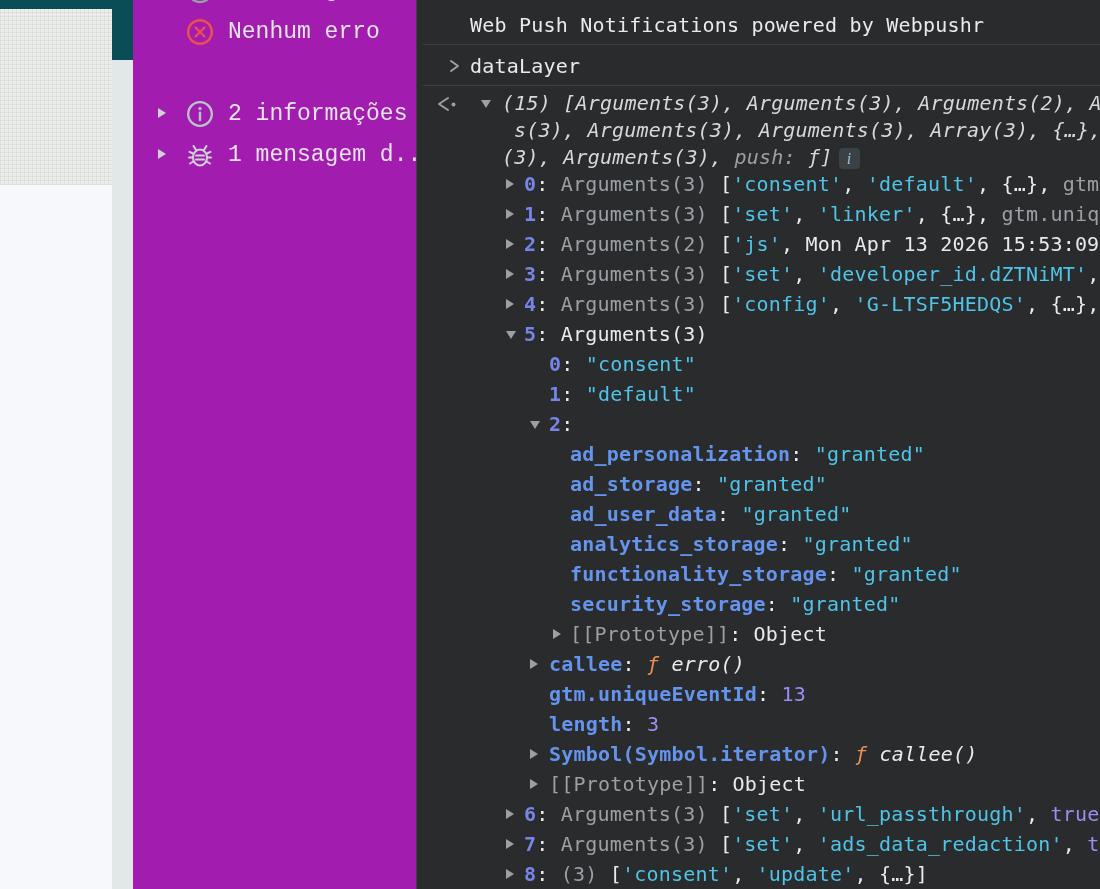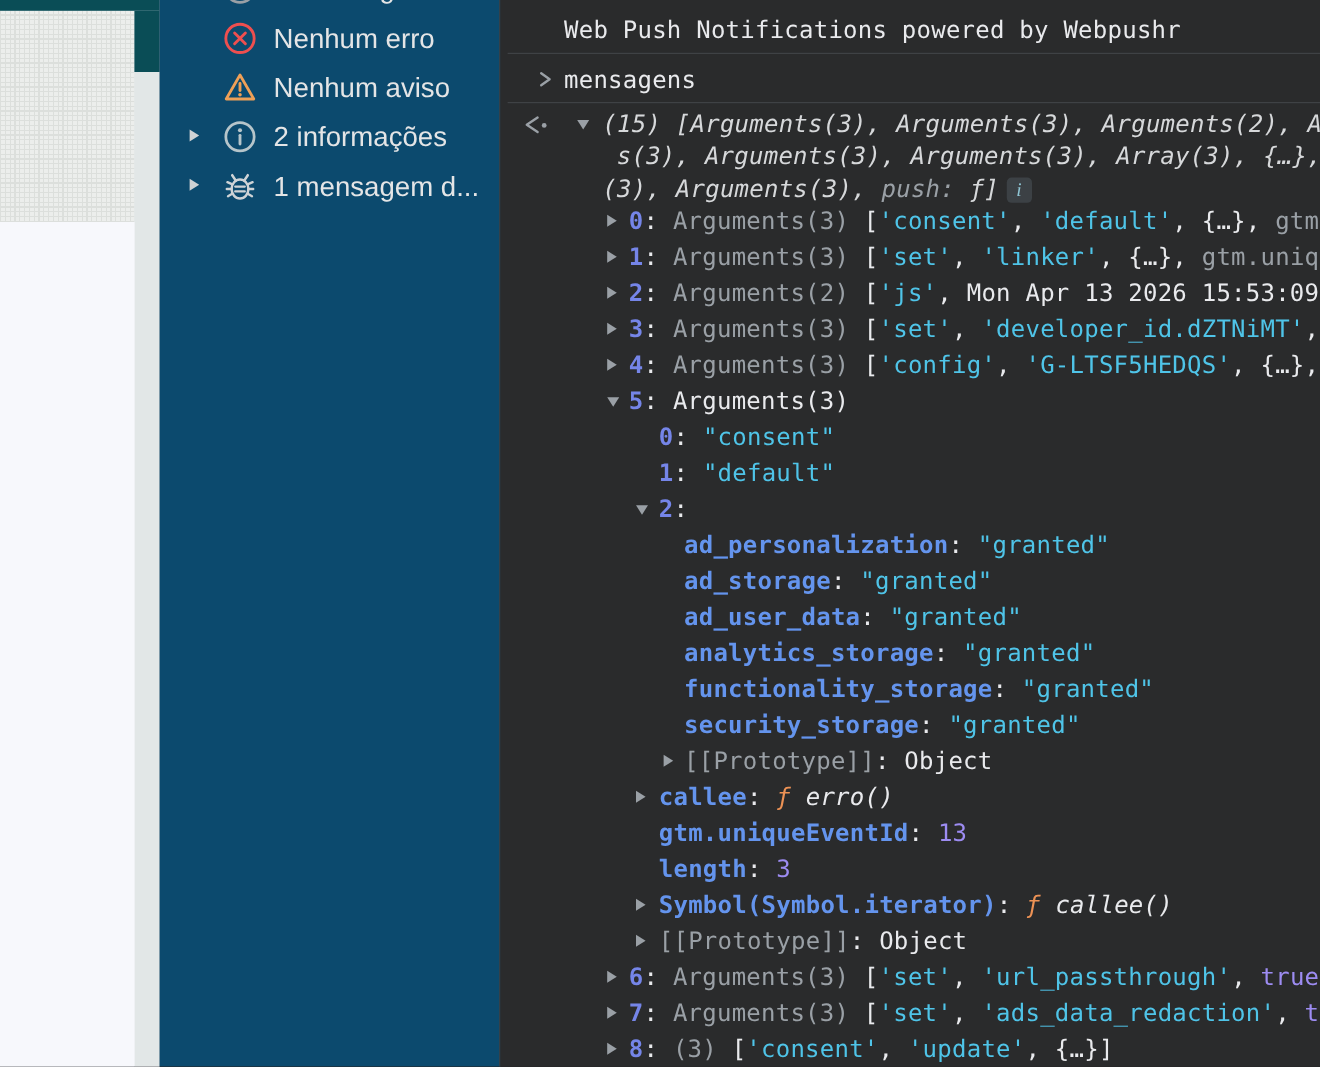--- a/index.html
+++ b/index.html
@@ -8,22 +8,22 @@
   
   #webpage{position:absolute;left:0;top:0;width:133px;height:889px;background:#f7f8fc;}
   .teal-strip{position:absolute;left:0;top:0;width:133px;height:9px;background:#0a4d56;}
   .texture{position:absolute;left:0;top:9px;width:112px;height:176px;background-color:#eceeec;
     background-image:repeating-linear-gradient(0deg,#dcdfdc 0 1px,transparent 1px 4px),
                      repeating-linear-gradient(90deg,#dcdfdc 0 1px,transparent 1px 4px);}
   .teal-block{position:absolute;left:112px;top:9px;width:21px;height:51px;background:#0a4d56;}
   .side-column{position:absolute;left:112px;top:60px;width:21px;height:829px;background:#e2e7e7;}
   .white-block{position:absolute;left:0;top:185px;width:112px;height:704px;background:#f7f8fc;}
   
-  #sidebar{position:absolute;left:133px;top:0;width:283px;height:889px;background:#0c4a6e;
-           border-right:1px solid #3e4042;overflow:hidden;}
+  #sidebar{position:absolute;left:133px;top:0;width:283px;height:889px;background:#a21caf;
+           border-right:1px solid #3e4042;overflow:hidden;font-family:Liberation Mono, monospace;}
   .side-item{position:absolute;left:0;width:283px;height:41px;}
   .side-item .expander{position:absolute;left:25px;top:14px;width:0;height:0;
       border-left:8px solid #cfd2d4;border-top:5.5px solid transparent;border-bottom:5.5px solid transparent;}
   .side-item .s-icon{position:absolute;left:52px;top:5px;width:30px;height:30px;}
   .side-item .s-label{position:absolute;left:95px;top:0;height:41px;line-height:41px;
       font-size:23px;color:#e4e5e6;white-space:nowrap;}
   
   #console{position:absolute;left:417px;top:0;width:683px;height:889px;background:#2a2b2c;overflow:hidden;}
   .mono{font-family:"DejaVu Sans Mono",monospace;font-size:20px;letter-spacing:0.2px;white-space:pre;}
   .divider{position:absolute;left:6px;right:0;height:1px;background:#3f4245;}
@@ -71,30 +71,20 @@
       </div>
       <div class="side-item" style="top: 11.5px;">
         <span class="s-icon">
           <svg width="30" height="30" viewBox="0 0 30 30">
             <circle cx="15" cy="15" r="11.8" fill="none" stroke="#ee4f4f" stroke-width="2.4"></circle>
             <path d="M10.5 10.5 L19.5 19.5 M19.5 10.5 L10.5 19.5" stroke="#ee4f4f" stroke-width="2.4" stroke-linecap="round"></path>
           </svg>
         </span>
         <span class="s-label">Nenhum erro</span>
       </div>
-      <div class="side-item" style="top: 52.5px;">
-        <span class="s-icon">
-          <svg width="30" height="30" viewBox="0 0 30 30">
-            <path d="M15 4.5 L26.5 24.5 L3.5 24.5 Z" fill="none" stroke="#efa057" stroke-width="2.3" stroke-linejoin="round"></path>
-            <path d="M15 11.5 L15 17.5" stroke="#efa057" stroke-width="2.4" stroke-linecap="round"></path>
-            <circle cx="15" cy="21" r="1.5" fill="#efa057"></circle>
-          </svg>
-        </span>
-        <span class="s-label">Nenhum aviso</span>
-      </div>
       <div class="side-item" style="top: 93.5px;">
         <span class="expander"></span>
         <span class="s-icon">
           <svg width="30" height="30" viewBox="0 0 30 30">
             <circle cx="15" cy="15" r="11.8" fill="none" stroke="#b6c5ca" stroke-width="2.3"></circle>
             <circle cx="15" cy="9.6" r="1.7" fill="#b6c5ca"></circle>
             <path d="M15 13.8 L15 21" stroke="#b6c5ca" stroke-width="2.4" stroke-linecap="round"></path>
           </svg>
         </span>
         <span class="s-label">2 informações</span>
@@ -117,21 +107,21 @@
     <div class="crow" style="top:10px;">
       <span class="rtext mono w" style="left:53px;">Web Push Notifications powered by Webpushr</span>
     </div>
     <div class="divider" style="top:44px;"></div>
     <div class="crow" style="top:51px;">
       <span class="tri" style="left:29px;top:7px;">
         <svg width="16" height="16" viewBox="0 0 16 16">
           <polyline points="5,3 12,8 5,13" fill="none" stroke="#9aa0a6" stroke-width="2" stroke-linecap="round" stroke-linejoin="round"></polyline>
         </svg>
       </span>
-      <span class="rtext mono w" style="left:53px;">mensagens</span>
+      <span class="rtext mono w" style="left:53px;">dataLayer</span>
     </div>
     <div class="divider" style="top:85px;"></div>
     <span style="position:absolute;left:18px;top:96px;">
       <svg width="24" height="16" viewBox="0 0 24 16">
         <polyline points="13,2 4,8 13,14" fill="none" stroke="#9aa0a6" stroke-width="2" stroke-linecap="round" stroke-linejoin="round"></polyline>
         <circle cx="18.5" cy="8.5" r="2" fill="#9aa0a6"></circle>
       </svg>
     </span>
     <div id="preview-block">
         <div class="prow mono" style="top: 90px;"><span class="tri d" style="left: 64px; top: 10px;"></span><span class="rtext" style="left: 85px;"><span class="pv">(15) [Arguments(3), Arguments(3), Arguments(2), A</span></span></div>

